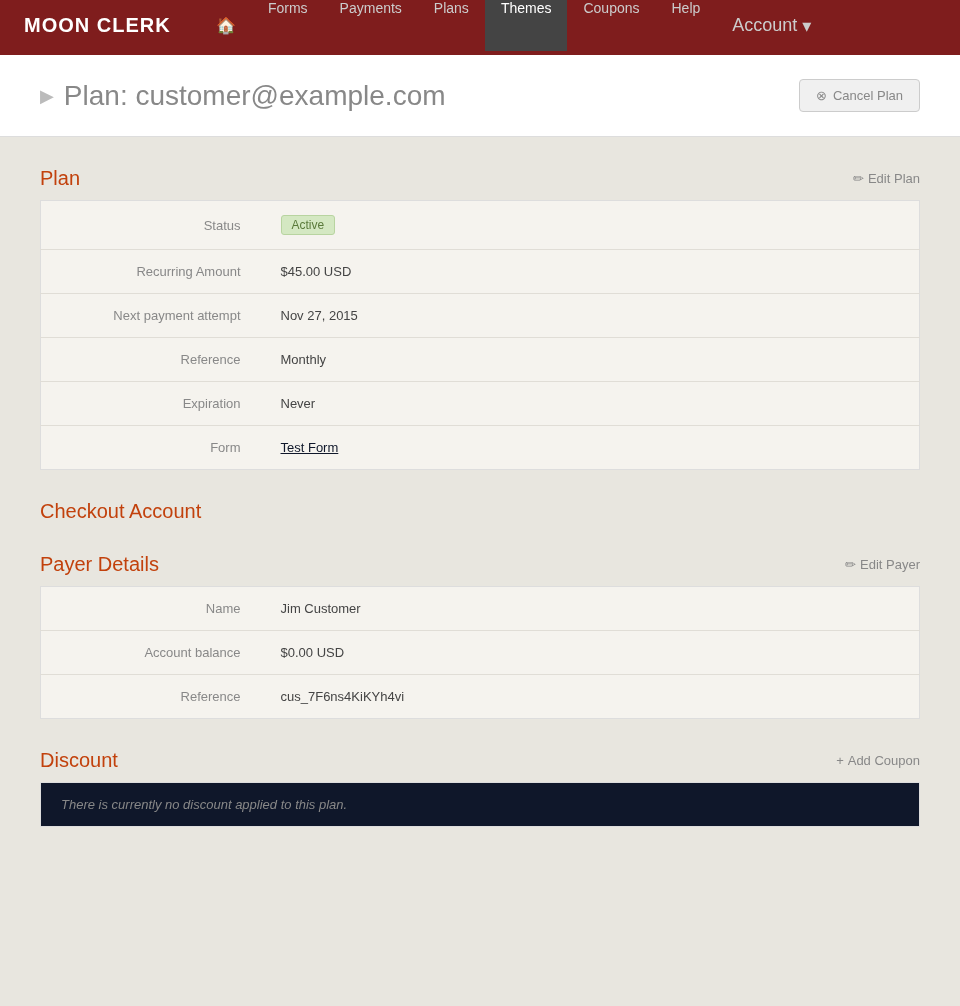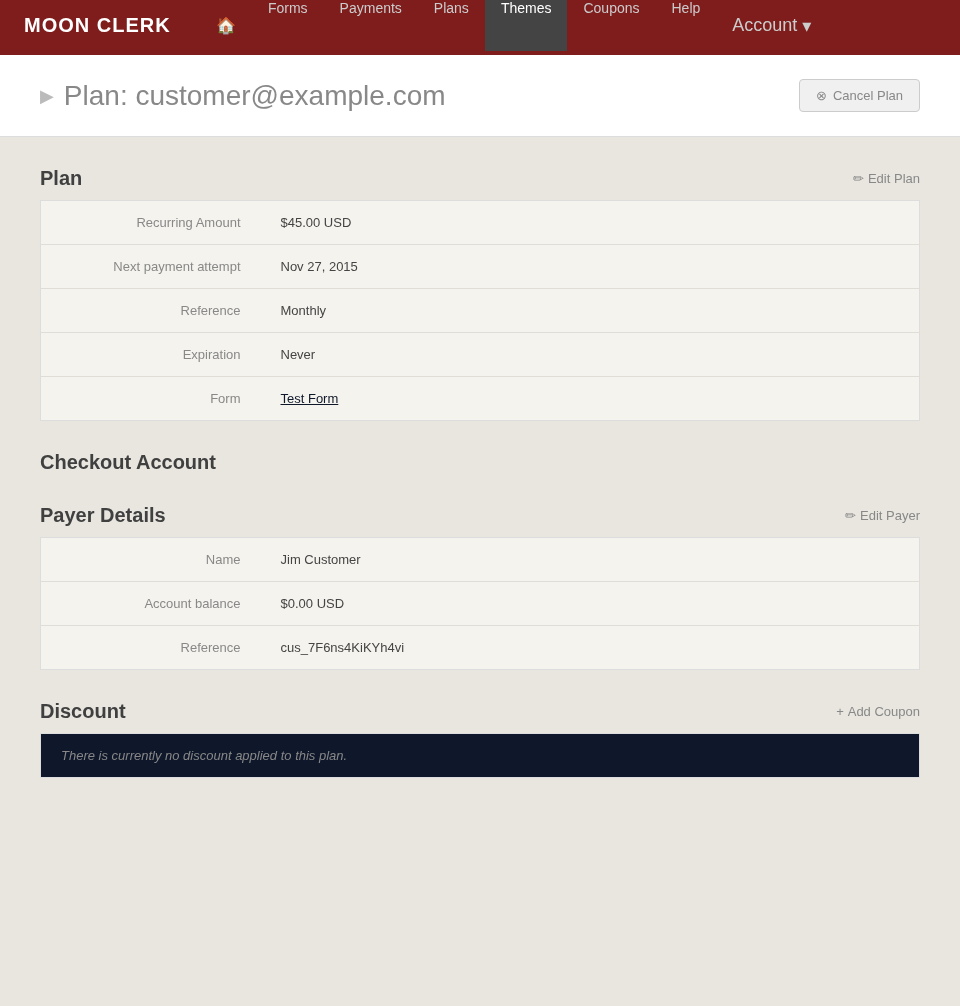--- a/index.html
+++ b/index.html
@@ -104,22 +104,22 @@
       margin-bottom: 30px;
     }
     .section-header {
       display: flex;
       align-items: center;
       justify-content: space-between;
       margin-bottom: 10px;
     }
     .section-title {
       font-size: 20px;
-      font-weight: bold;
-      color: #404040;
+      font-weight: normal;
+      color: #c2410c;
     }
     .section-action {
       font-size: 13px;
       color: #888;
       cursor: pointer;
       display: flex;
       align-items: center;
       gap: 4px;
     }
 
@@ -239,20 +239,26 @@
     <div class="section-header">
       <h2 class="section-title">Plan</h2>
       <div class="section-action">
         <span>✏</span>
         <span>Edit Plan</span>
       </div>
     </div>
     <table class="info-table">
       <tbody>
         <tr>
+          <td>Status</td>
+          <td>
+            <span class="status-badge">Active</span>
+          </td>
+        </tr>
+        <tr>
           <td>Recurring Amount</td>
           <td>$45.00 USD</td>
         </tr>
         <tr>
           <td>Next payment attempt</td>
           <td>Nov 27, 2015</td>
         </tr>
         <tr>
           <td>Reference</td>
           <td>Monthly</td>

